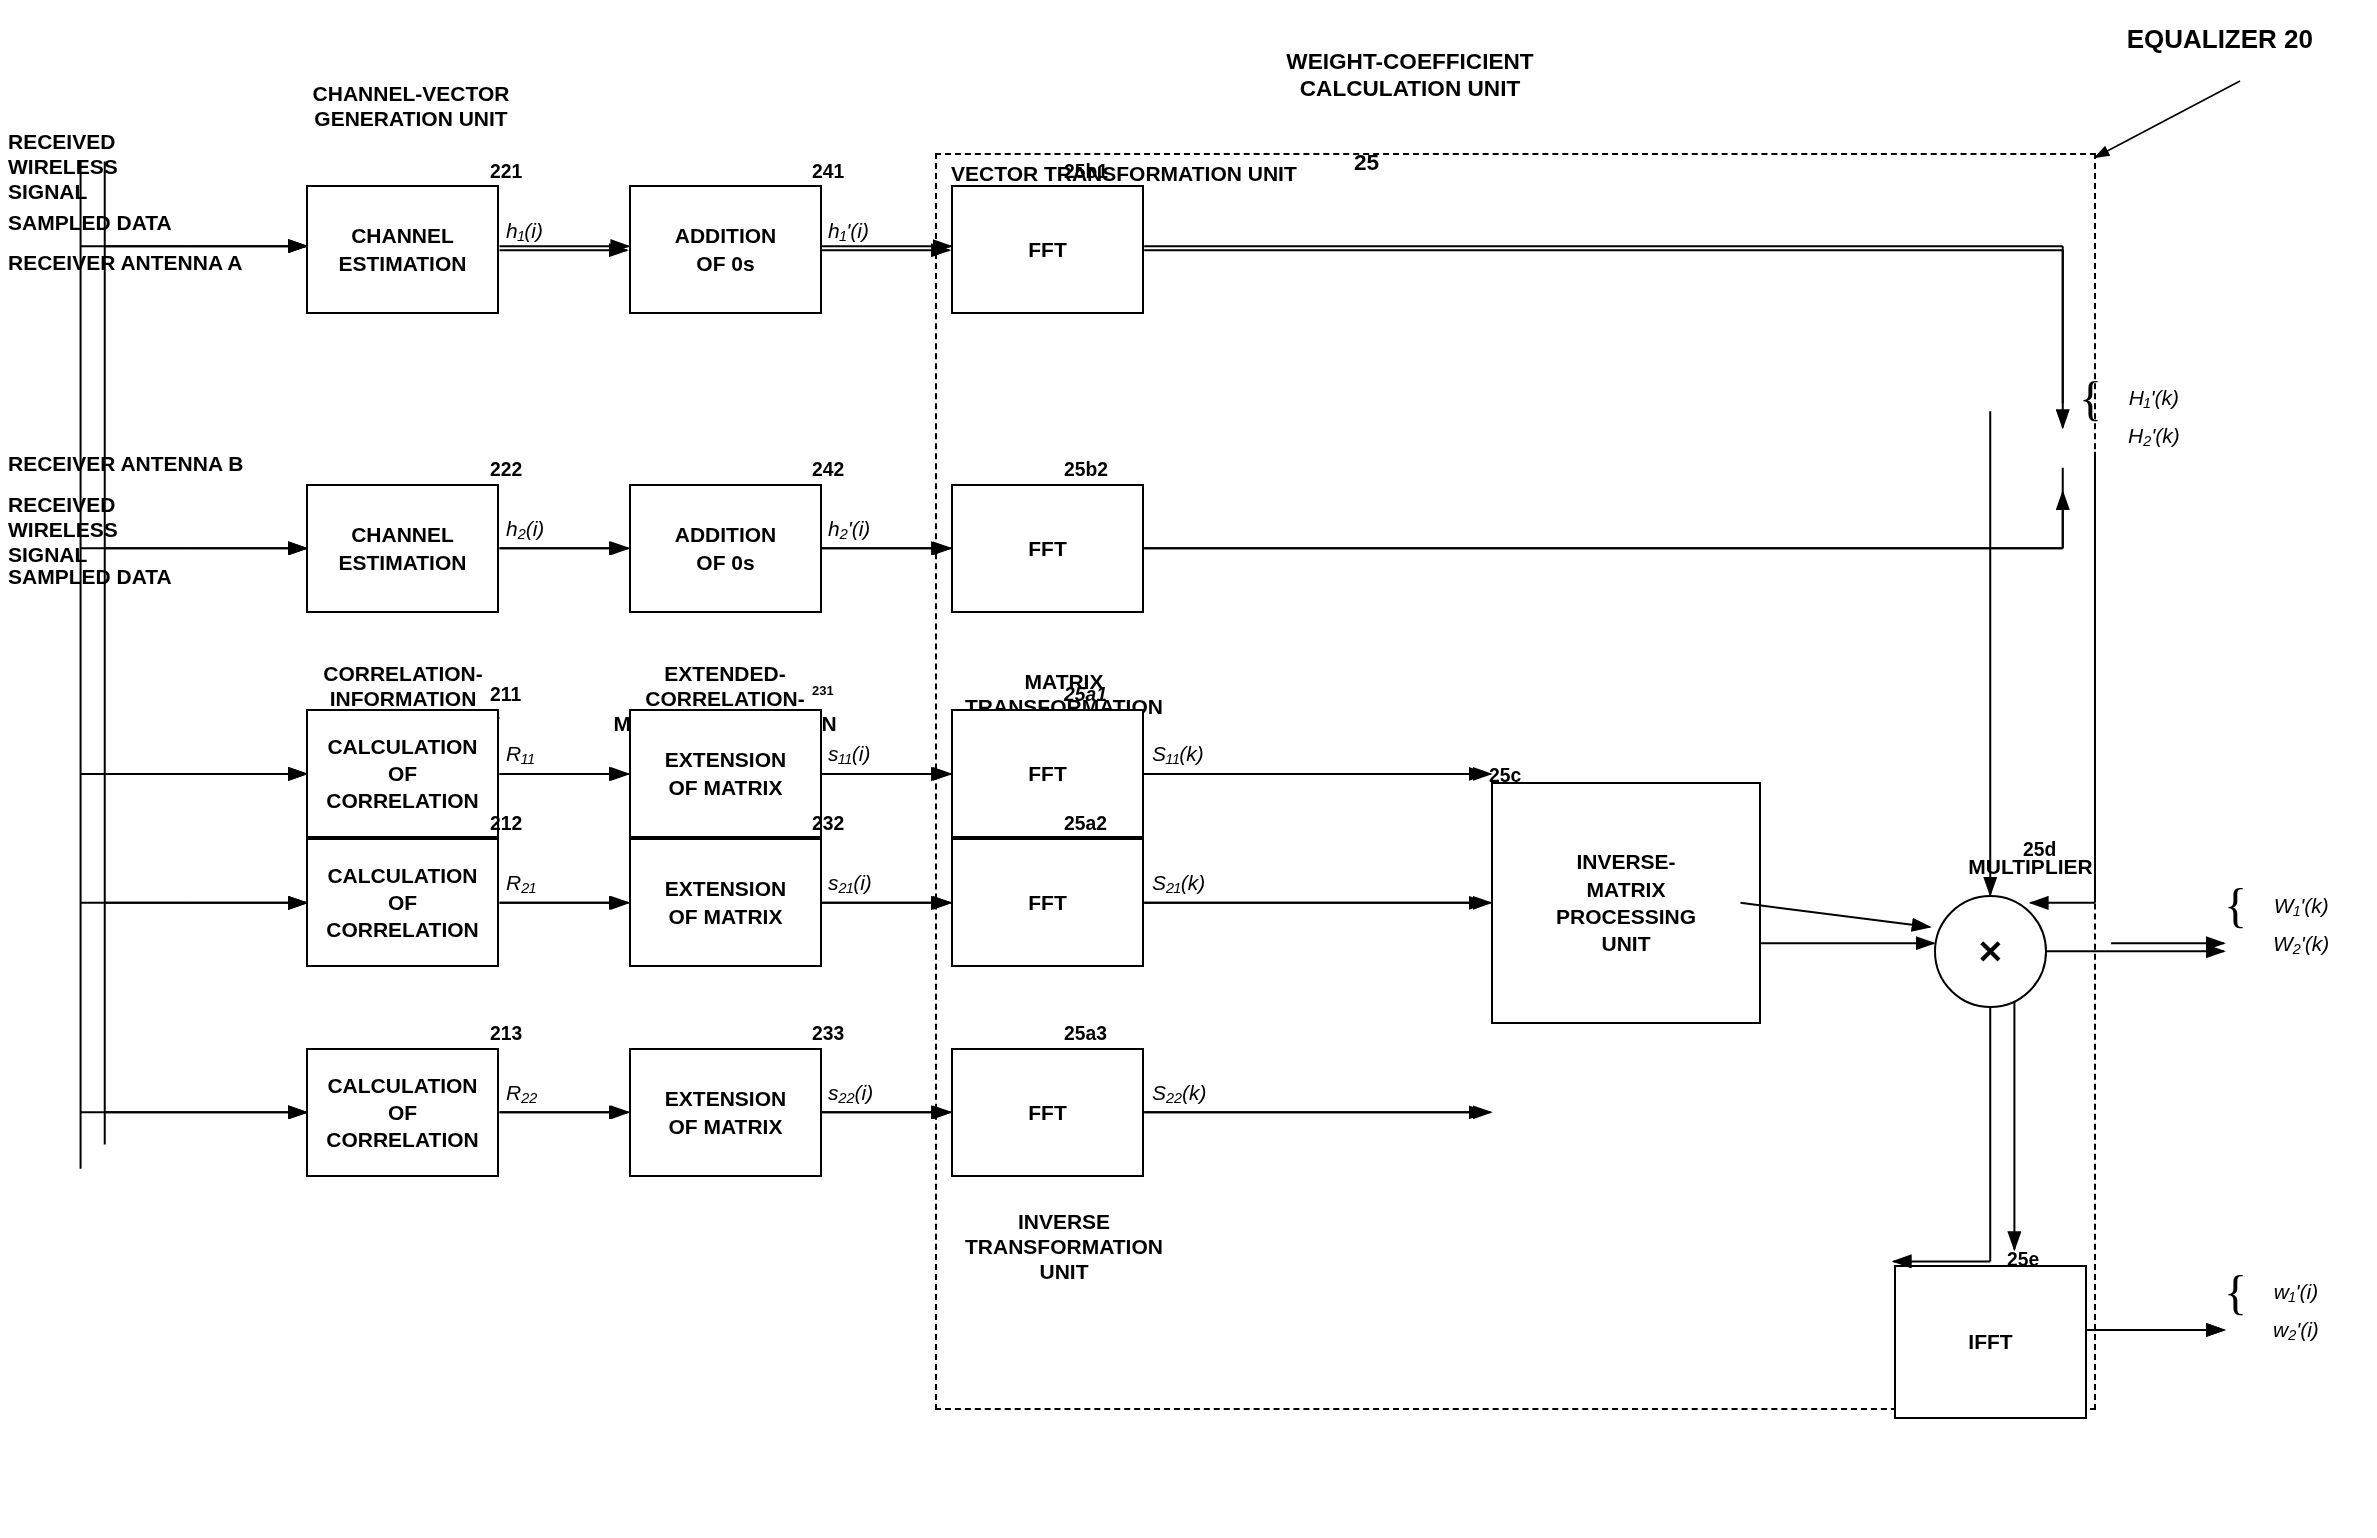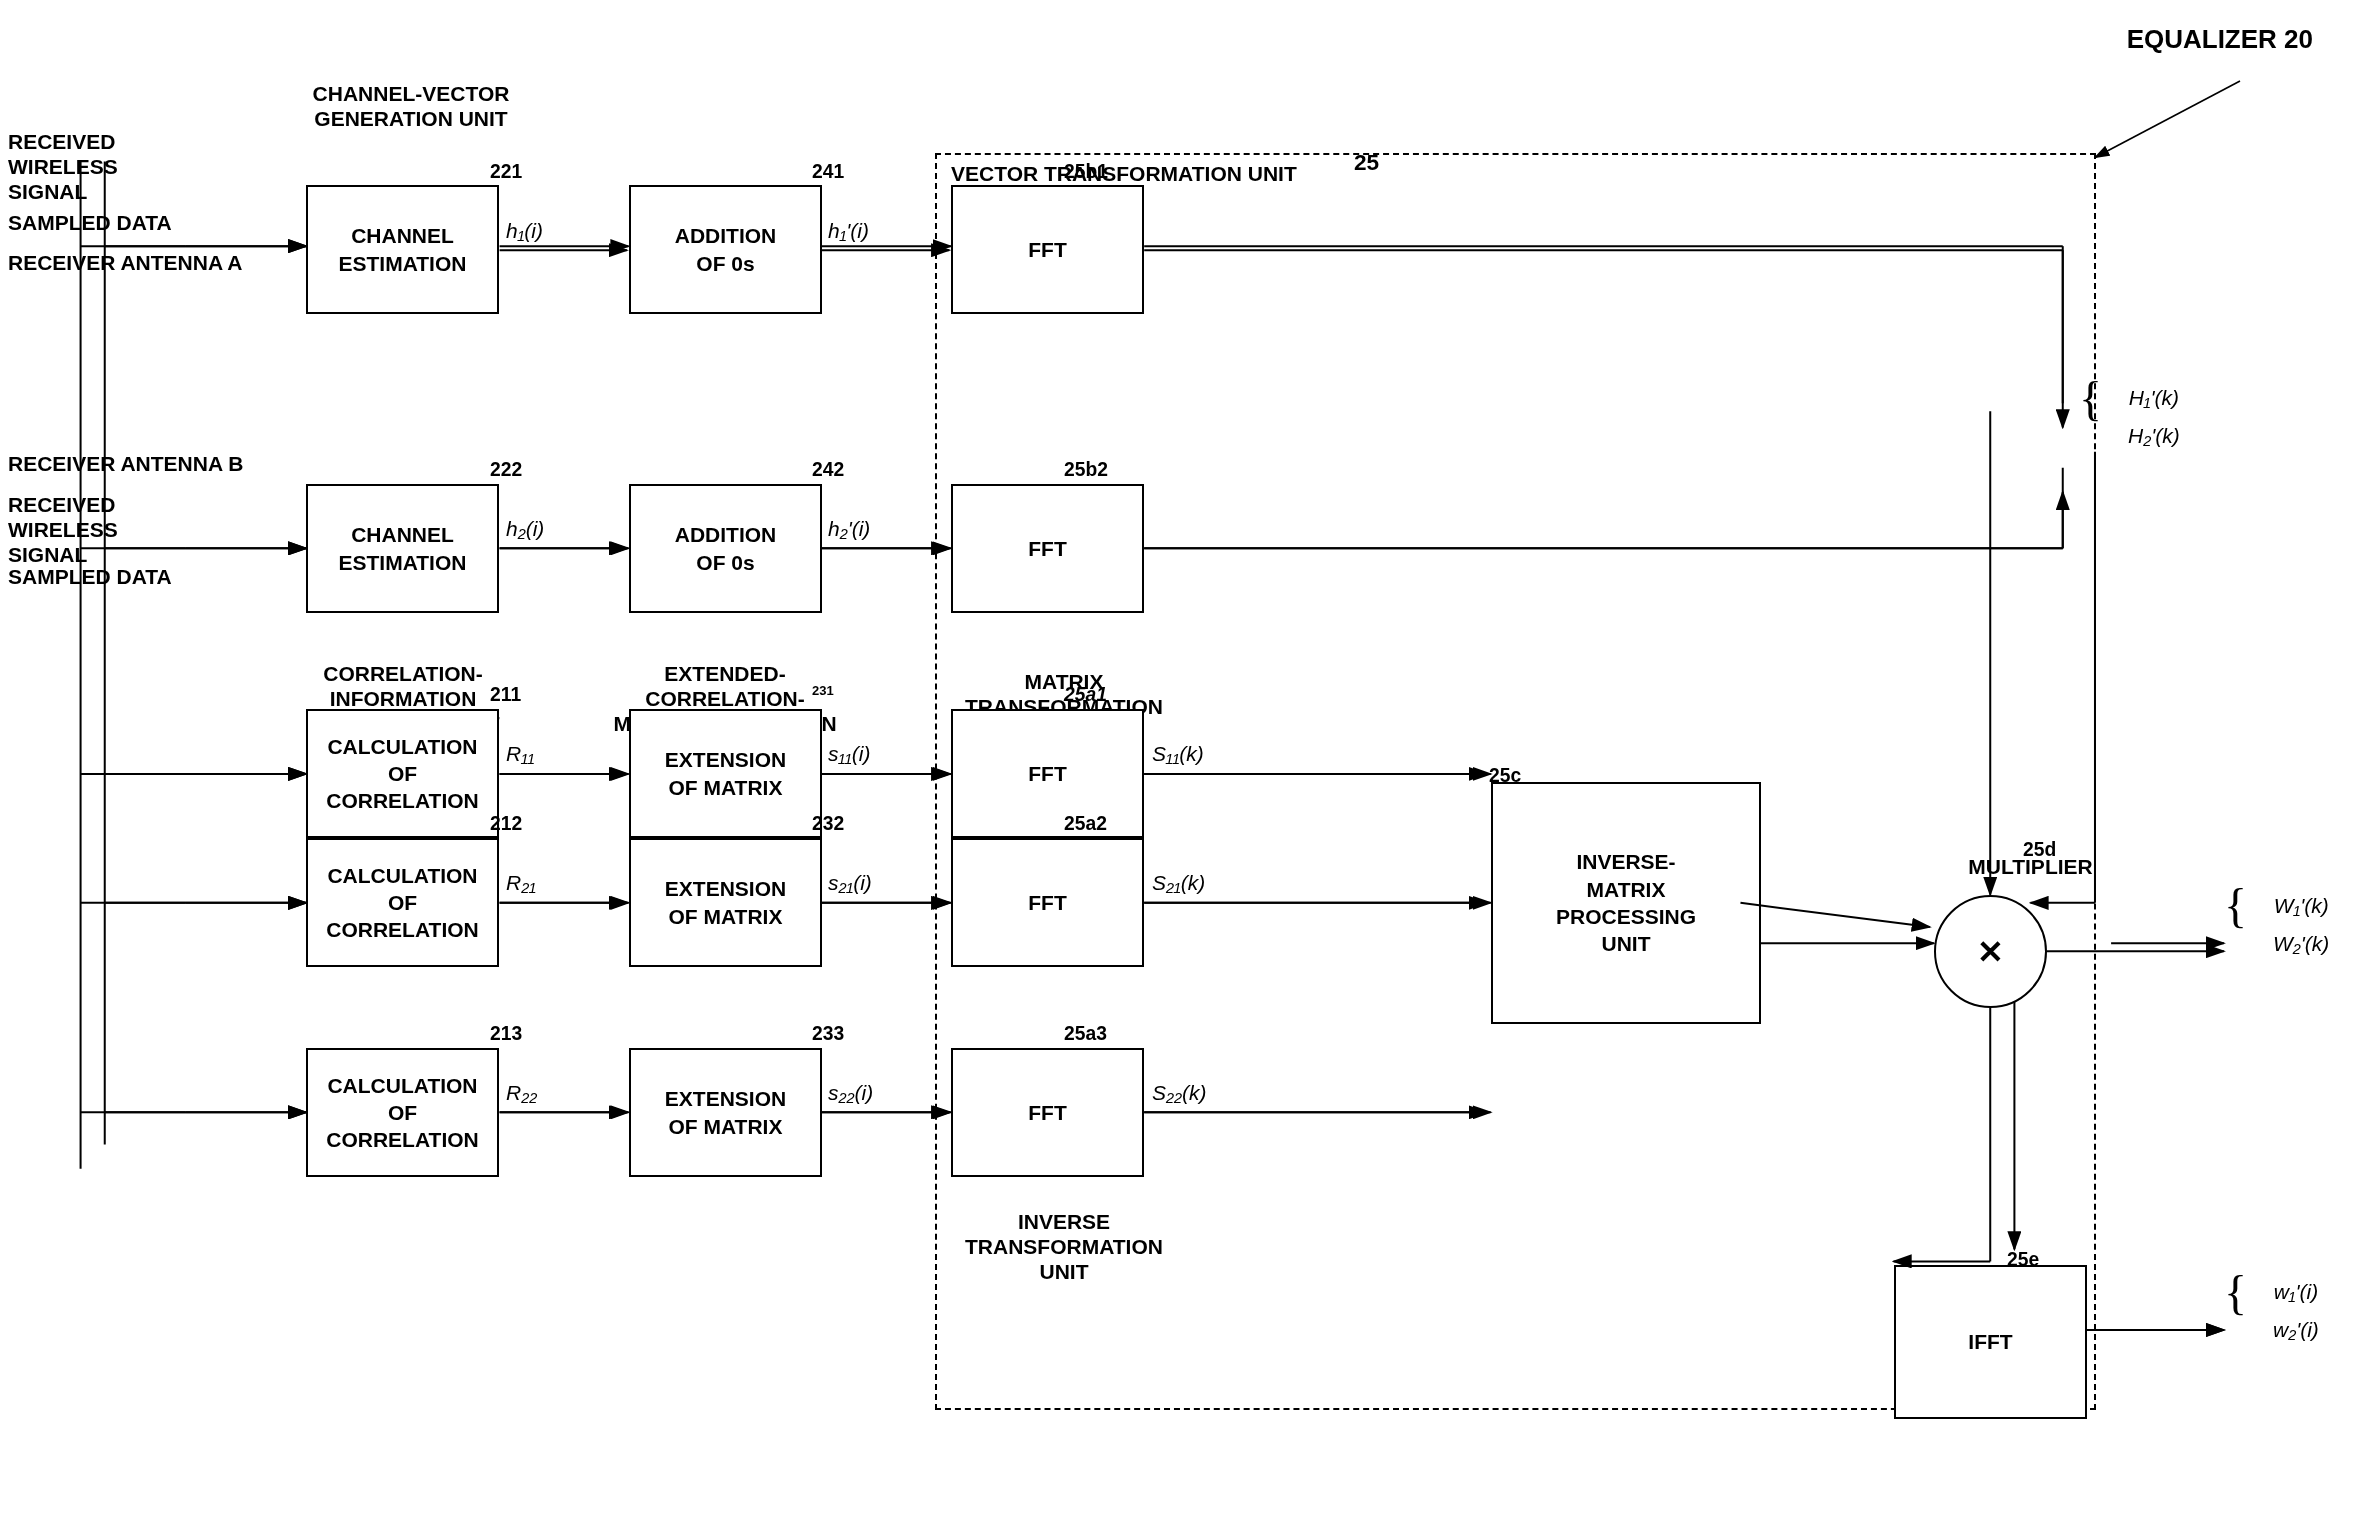--- a/index.html
+++ b/index.html
@@ -132,20 +132,22 @@
     <line x1="130" y1="305" x2="230" y2="305" stroke="#000" stroke-width="2.5"></line>
     <line x1="130" y1="680" x2="230" y2="680" stroke="#000" stroke-width="2.5"></line>
     <line x1="130" y1="960" x2="230" y2="960" stroke="#000" stroke-width="2.5"></line>
     <line x1="130" y1="1120" x2="230" y2="1120" stroke="#000" stroke-width="2.5"></line>
     <line x1="130" y1="1380" x2="230" y2="1380" stroke="#000" stroke-width="2.5"></line>
 
   </svg>
 
   <div class="label" style="top:24px; right:64px; font-size:26px; white-space:nowrap;">EQUALIZER  20</div>
 
+  <div class="label" style="top:48px; left:1257px; font-size:22.6px; text-align:center; white-space:normal; width:306px;">WEIGHT-COEFFICIENT
+CALCULATION UNIT</div>
 
   <div class="dashed-box" style="top:153px; left:935px; width:1161px; height:1257px;"></div>
 
   <div class="label" style="top:149px; left:1354px; font-size:22.6px;">25</div>
 
   <div class="label" style="top:81px; left:298px; font-size:21px; text-align:center; width:226px;">CHANNEL-VECTOR<br>GENERATION UNIT</div>
 
 
   <div class="label" style="top:161px; left:951px; font-size:21px; text-align:center; width:226px;">VECTOR TRANSFORMATION UNIT</div>
 

